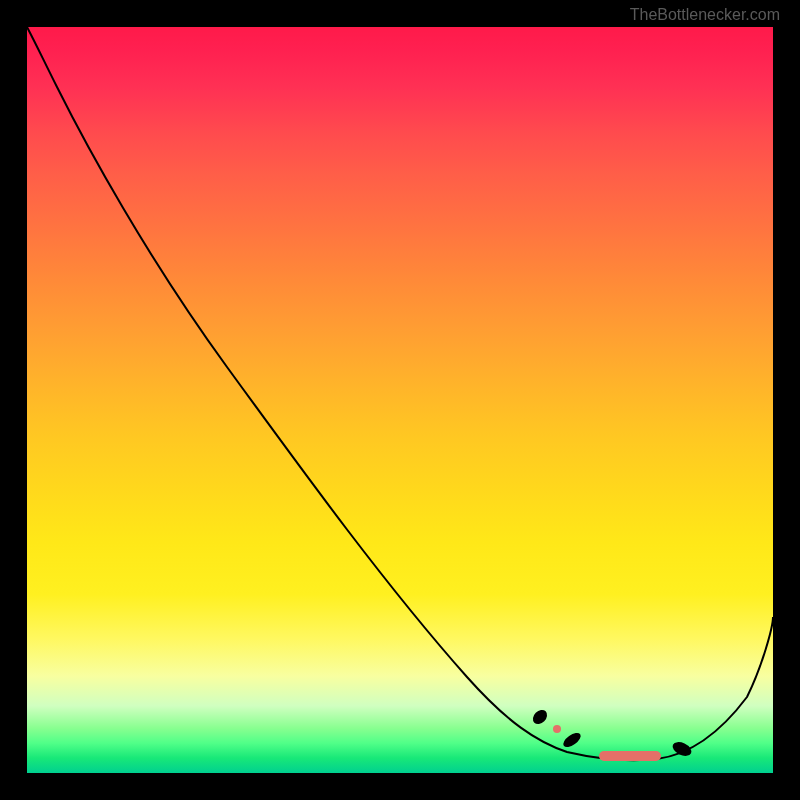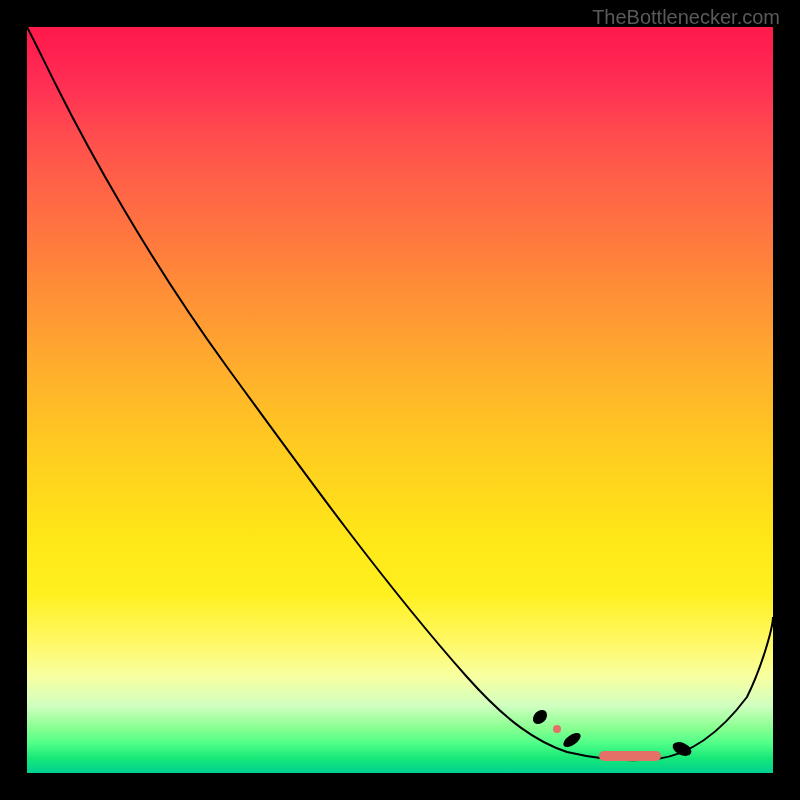--- a/index.html
+++ b/index.html
@@ -1,17 +1,17 @@
 <!DOCTYPE html>
 <html><head>
   <meta charset="utf-8">
   <style>
     * { margin: 0; padding: 0; box-sizing: border-box; }
     body { background: #000; width: 800px; height: 800px; position: relative; font-family: Arial, sans-serif; }
-    .attribution { position: absolute; top: 6px; right: 20px; color: #5a5a5a; font-size: 20px; font-weight: 500; z-index: 10; }
+    .attribution { position: absolute; top: 6px; right: 20px; color: #5a5a5a; font-size: 16px; font-weight: 500; z-index: 10; }
     .chart-container { position: absolute; top: 27px; left: 27px; width: 746px; height: 746px; }
     .gradient-bg { position: absolute; width: 100%; height: 100%; background: linear-gradient(to bottom,
       #ff1a4a 0%, #ff2050 3%, #ff3054 8%, #ff4a4e 14%, #ff5f48 20%,
       #ff7440 27%, #ff8a38 34%, #ff9f32 41%, #ffb42a 48%, #ffc822 55%,
       #ffd81c 62%, #ffe818 69%, #fff020 76%, #fff860 82%, #f8ffa0 87%,
       #d0ffc0 91%, #88ff90 94%, #50ff88 96%, #18e878 98%, #00d090 100%); }
     .curve-svg { position: absolute; width: 100%; height: 100%; z-index: 2; }
     .curve-svg path.line { fill: none; stroke: #000; stroke-width: 2; }
     .curve-svg circle.marker { fill: #e47068; }
     .curve-svg rect.bar-marker { fill: #e47068; }

